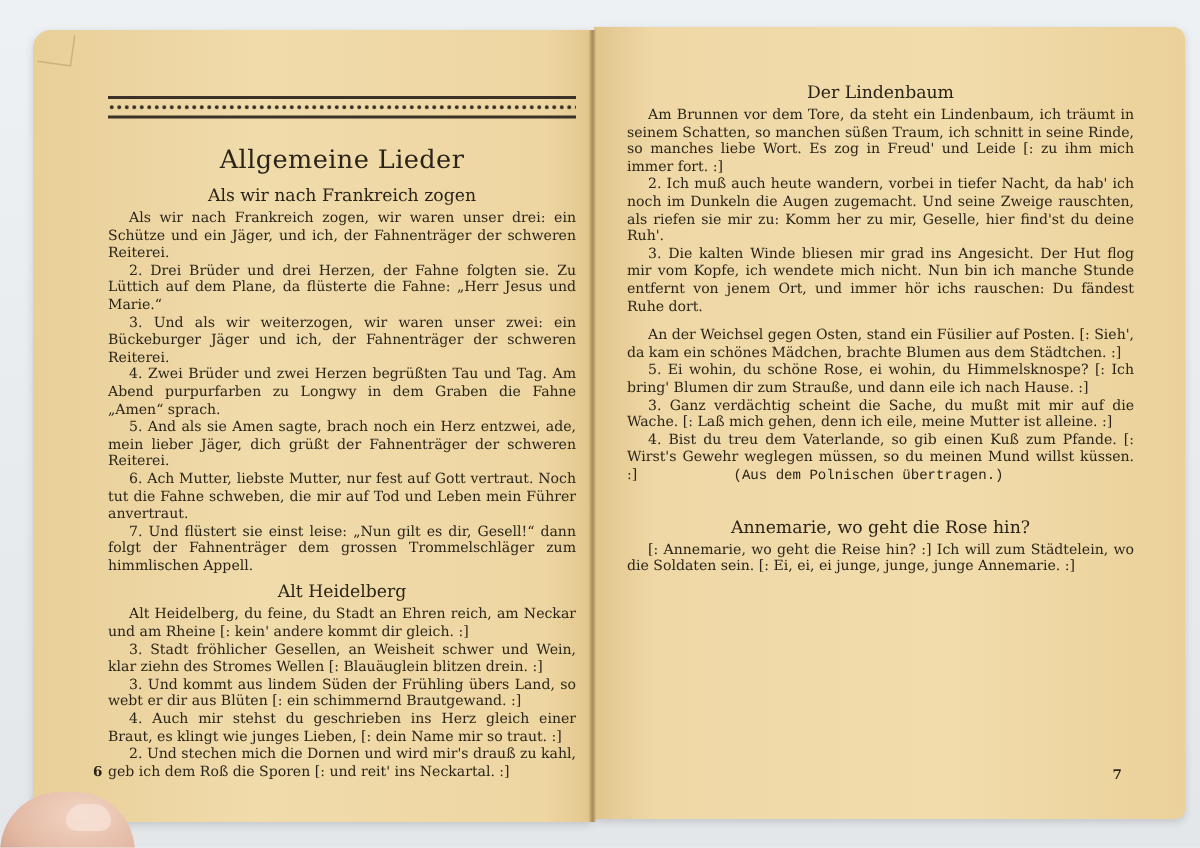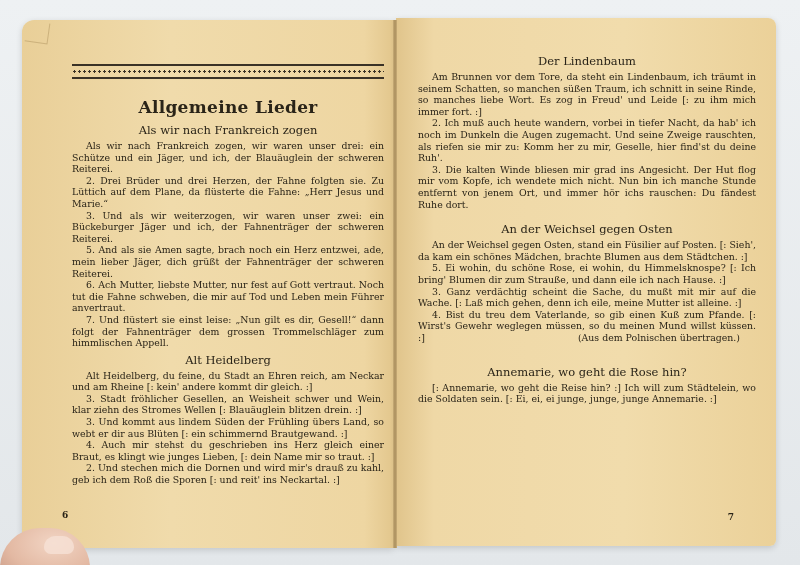--- a/index.html
+++ b/index.html
@@ -19,20 +19,21 @@
   }
   .page.left {
     left: 22px; width: 372px;
     border-radius: 12px 0 0 4px;
     background: linear-gradient(90deg, #e9cf98 0%, #f0dbab 40%, #eed6a2 92%, #e2c68c 100%);
   }
   .page.right {
     left: 396px; width: 380px; top: 18px;
     border-radius: 0 8px 6px 0;
     background: linear-gradient(90deg, #e0c48b 0%, #efd8a6 10%, #f1dcac 60%, #ebd199 100%);
+    padding-left: 14px;
   }
   .gutter {
     position: absolute; left: 393px; top: 20px; width: 4px; height: 528px;
     background: linear-gradient(90deg, #c9ad78, #a98e5d, #c9ad78);
   }
   .corner-crease {
     position: absolute; left: 26px; top: 22px; width: 22px; height: 20px;
     border-right: 1px solid rgba(150,120,70,0.35);
     border-bottom: 1px solid rgba(150,120,70,0.35);
     transform: rotate(8deg);
@@ -41,28 +42,28 @@
   .left .content { left: 50px; top: 44px; width: 312px; }
   .right .content { left: 22px; top: 32px; width: 338px; }
   .rule-box { margin-bottom: 18px; }
   .rule { height: 2px; background: #3a3226; }
   .dots {
     height: 5px; margin: 3px 0;
     background-image: radial-gradient(circle, #3a3226 1.2px, transparent 1.4px);
     background-size: 5px 5px;
   }
   .section-title {
-    text-align: center; font-weight: bold; font-size: 17px; line-height: 20px;
+    text-align: center; font-weight: normal; font-size: 17px; line-height: 20px;
     letter-spacing: 0.3px; margin: 6px 0 6px 0;
   }
   .song-title {
     text-align: center; font-size: 11.5px; line-height: 14px; margin: 4px 0 3px 0;
   }
   .verse { text-align: justify; text-indent: 14px; margin: 0; }
-  .credit { text-align: right; padding-right: 16px; margin-top: -11.6px; }
+  .credit { text-align: center; padding-right: 16px; margin-top: -11.6px; font-family: Liberation Mono, monospace; }
   .gap { height: 8px; }
   .page-num { position: absolute; font-size: 9px; font-weight: bold; color: #2a2418; }
   .left .page-num { left: 40px; top: 490px; }
   .right .page-num { right: 42px; top: 494px; }
   .finger {
     position: absolute; left: 0; top: 528px; width: 90px; height: 50px;
     background: radial-gradient(ellipse at 60% 30%, #f2d5c4 0%, #e3b9a3 60%, #c99a85 100%);
     border-radius: 40px 40px 10px 10px;
   }
   .fingernail {
@@ -80,23 +81,24 @@
   <div class="content">
     <div class="rule-box">
       <div class="rule"></div>
       <div class="dots"></div>
       <div class="rule"></div>
     </div>
     <div class="section-title">Allgemeine Lieder</div>
 
     <div>
       <div class="song-title">Als wir nach Frankreich zogen</div>
-      <p class="verse">Als wir nach Frankreich zogen, wir waren unser drei: ein Schütze und ein Jäger, und ich, der Blauäuglein der schweren Reiterei.</p>
+      <p class="verse">Als wir nach Frankreich zogen, wir waren unser drei: ein Schütze und ein Jäger, und ich, der Fahnenträger der schweren Reiterei.</p>
       <p class="verse">2. Drei Brüder und drei Herzen, der Fahne folgten sie. Zu Lüttich auf dem Plane, da flüsterte die Fahne: „Herr Jesus und Marie.“</p>
       <p class="verse">3. Und als wir weiterzogen, wir waren unser zwei: ein Bückeburger Jäger und ich, der Fahnenträger der schweren Reiterei.</p>
+      <p class="verse">4. Zwei Brüder und zwei Herzen begrüßten Tau und Tag. Am Abend purpurfarben zu Longwy in dem Graben die Fahne „Amen“ sprach.</p>
       <p class="verse">5. And als sie Amen sagte, brach noch ein Herz entzwei, ade, mein lieber Jäger, dich grüßt der Fahnenträger der schweren Reiterei.</p>
       <p class="verse">6. Ach Mutter, liebste Mutter, nur fest auf Gott vertraut. Noch tut die Fahne schweben, die mir auf Tod und Leben mein Führer anvertraut.</p>
       <p class="verse">7. Und flüstert sie einst leise: „Nun gilt es dir, Gesell!“ dann folgt der Fahnenträger dem grossen Trommelschläger zum himmlischen Appell.</p>
     </div>
 
     <div>
       <div class="song-title">Alt Heidelberg</div>
       <p class="verse">Alt Heidelberg, du feine, du Stadt an Ehren reich, am Neckar und am Rheine [: kein' andere kommt dir gleich. :]</p>
       <p class="verse">3. Stadt fröhlicher Gesellen, an Weisheit schwer und Wein, klar ziehn des Stromes Wellen [: Blauäuglein blitzen drein. :]</p>
       <p class="verse">3. Und kommt aus lindem Süden der Frühling übers Land, so webt er dir aus Blüten [: ein schimmernd Brautgewand. :]</p>
@@ -112,21 +114,20 @@
 <div class="page right">
   <div class="content">
     <div>
       <div class="song-title">Der Lindenbaum</div>
       <p class="verse">Am Brunnen vor dem Tore, da steht ein Lindenbaum, ich träumt in seinem Schatten, so manchen süßen Traum, ich schnitt in seine Rinde, so manches liebe Wort. Es zog in Freud' und Leide [: zu ihm mich immer fort. :]</p>
       <p class="verse">2. Ich muß auch heute wandern, vorbei in tiefer Nacht, da hab' ich noch im Dunkeln die Augen zugemacht. Und seine Zweige rauschten, als riefen sie mir zu: Komm her zu mir, Geselle, hier find'st du deine Ruh'.</p>
       <p class="verse">3. Die kalten Winde bliesen mir grad ins Angesicht. Der Hut flog mir vom Kopfe, ich wendete mich nicht. Nun bin ich manche Stunde entfernt von jenem Ort, und immer hör ichs rauschen: Du fändest Ruhe dort.</p>
     </div>
     <div class="gap"></div>
     <div>
-      <div class="song-title">An der Weichsel gegen Osten</div>
       <p class="verse">An der Weichsel gegen Osten, stand ein Füsilier auf Posten. [: Sieh', da kam ein schönes Mädchen, brachte Blumen aus dem Städtchen. :]</p>
       <p class="verse">5. Ei wohin, du schöne Rose, ei wohin, du Himmelsknospe? [: Ich bring' Blumen dir zum Strauße, und dann eile ich nach Hause. :]</p>
       <p class="verse">3. Ganz verdächtig scheint die Sache, du mußt mit mir auf die Wache. [: Laß mich gehen, denn ich eile, meine Mutter ist alleine. :]</p>
       <p class="verse">4. Bist du treu dem Vaterlande, so gib einen Kuß zum Pfande. [: Wirst's Gewehr weglegen müssen, so du meinen Mund willst küssen. :]</p>
       <p class="credit">(Aus dem Polnischen übertragen.)</p>
     </div>
     <div class="gap"></div>
     <div>
       <div class="song-title">Annemarie, wo geht die Rose hin?</div>
       <p class="verse">[: Annemarie, wo geht die Reise hin? :] Ich will zum Städtelein, wo die Soldaten sein. [: Ei, ei, ei junge, junge, junge Annemarie. :]</p>

